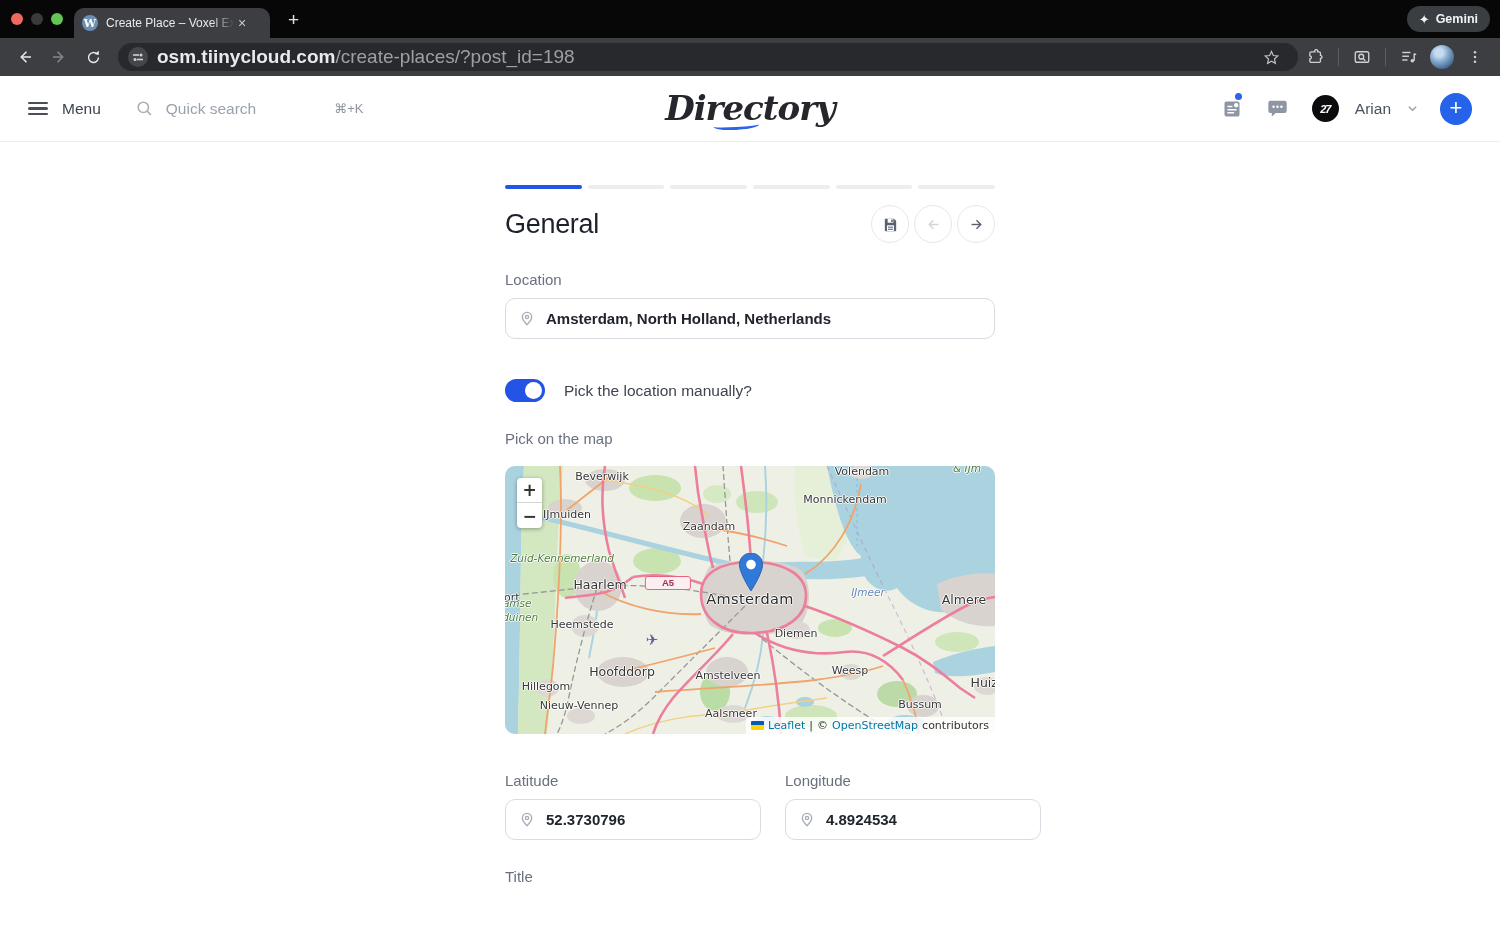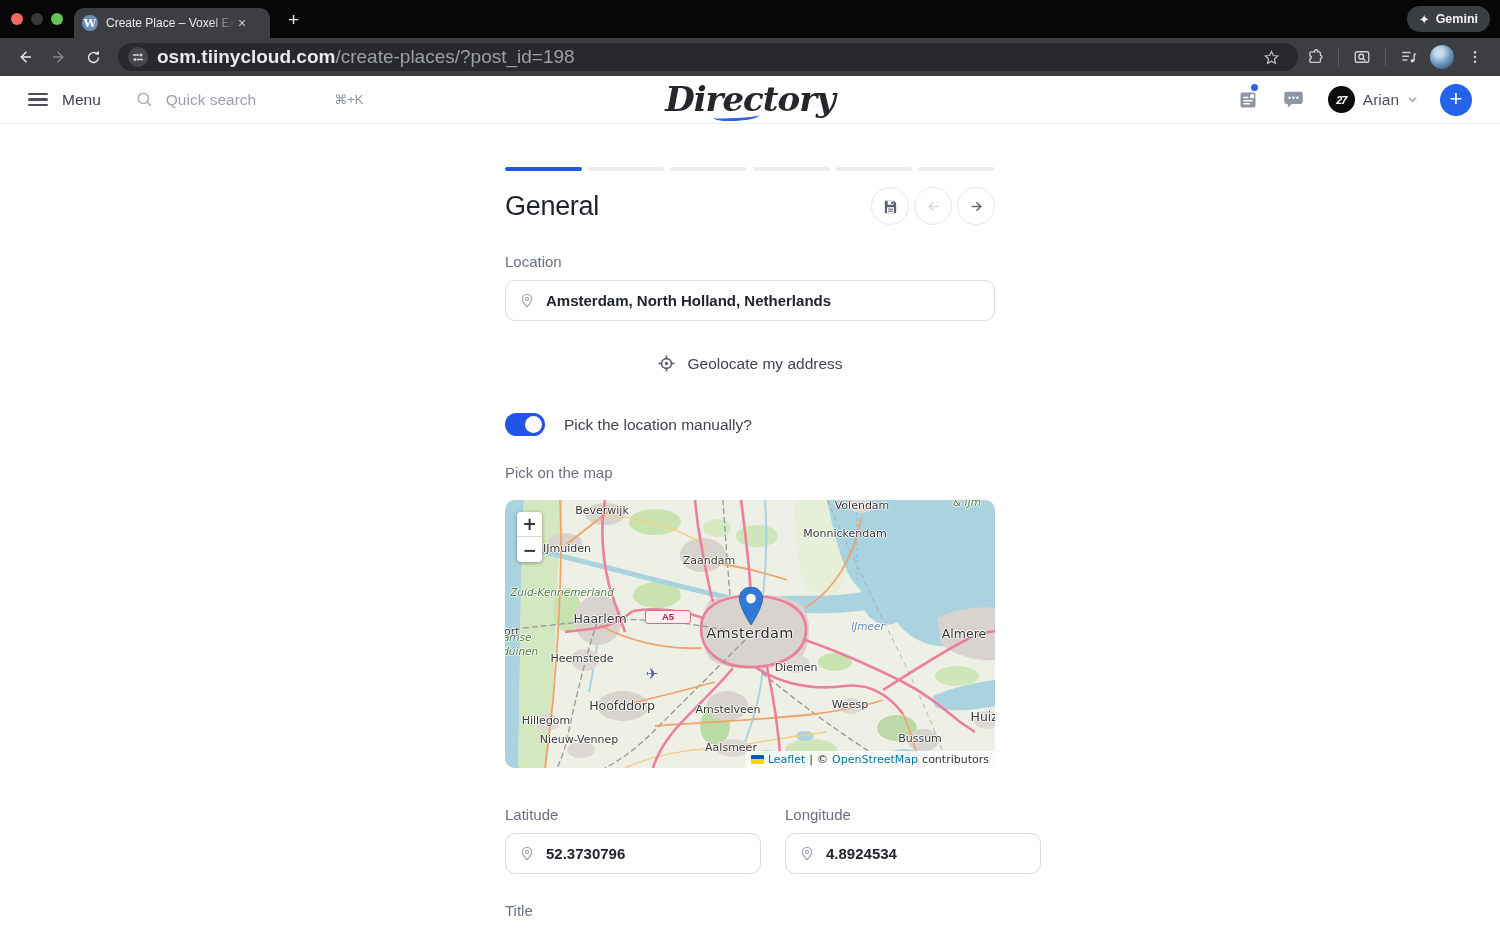--- a/index.html
+++ b/index.html
@@ -31,34 +31,34 @@
   .site-info { width:20px; height:20px; border-radius:50%; background:#44464b; display:flex; align-items:center; justify-content:center; }
   .url { font-size:19px; margin-left:9px; white-space:nowrap; }
   .url .host { color:#e8eaed; font-weight:bold; }
   .url .path { color:#9aa0a6; }
   .omni-spacer { flex:1; }
   .tool-sep { width:1px; height:18px; background:#5a5c60; margin:0 6px; }
   .avatar-chrome { width:24px; height:24px; border-radius:50%;
     background:radial-gradient(circle at 38% 32%, #c7dcee 0 18%, #89add1 40%, #47688f 75%, #2e4a6d); margin:0 4px; }
 
   
-  .site-header { height:48px; background:#fff; border-bottom:1px solid #ededf0; display:flex; align-items:center; position:relative; padding:0 28px; }
+  .site-header { height:66px; background:#fff; border-bottom:1px solid #ededf0; display:flex; align-items:center; position:relative; padding:0 28px; }
   .hamburger { width:20px; height:14px; display:flex; flex-direction:column; justify-content:space-between; }
   .hamburger i { height:2.4px; background:#4a4f58; border-radius:2px; display:block; }
   .menu-label { font-size:15.5px; color:#3d424c; margin-left:14px; }
   .quick-search { display:flex; align-items:center; margin-left:34px; cursor:pointer; }
   .quick-search .qs-text { font-size:15.5px; color:#9aa1ad; margin-left:12px; }
   .qs-shortcut { font-size:13px; color:#8d94a0; margin-left:78px; }
   .logo-wrap { position:absolute; left:50%; top:50%; transform:translate(-50%,-50%); text-align:center; }
   .logo { font-family:"DejaVu Serif", serif; font-style:italic; font-weight:bold; font-size:34px; color:#25272c; letter-spacing:-1px; }
   .logo-swoosh { width:46px; height:9px; border-bottom:3.5px solid #2d63e8; border-radius:0 0 60% 60%; margin:-7px auto 0 48px; transform:rotate(-3deg); }
   .hdr-right { margin-left:auto; display:flex; align-items:center; gap:22px; }
   .hdr-ico { position:relative; width:24px; height:24px; display:flex; align-items:center; justify-content:center; }
   .notif-dot { position:absolute; top:-4px; right:2px; width:7px; height:7px; background:#2d63e8; border-radius:50%; }
-  .user { display:flex; align-items:center; gap:8px; cursor:pointer; }
+  .user { display:flex; align-items:center; gap:16px; cursor:pointer; }
   .avatar-27 { width:27px; height:27px; border-radius:50%; background:#0c0c0e; color:#fff; font-size:11px; font-weight:bold;
                font-style:italic; display:flex; align-items:center; justify-content:center; letter-spacing:-1px; }
   .user-name { font-size:15.5px; color:#4a5160; }
   .add-btn { width:32px; height:32px; border-radius:50%; background:#2563eb; color:#fff; font-size:22px; font-weight:300;
              display:flex; align-items:center; justify-content:center; line-height:1; padding-bottom:2px; }
 
   
   .content { width:490px; margin:0 auto; padding-top:43px; }
   .steps { display:flex; gap:6px; }
   .steps .seg { flex:1; height:4px; border-radius:2px; background:#ededef; }
@@ -282,31 +282,20 @@
 
     <div class="field-label">Location</div>
     <div class="tfield">
       <svg width="16" height="16" viewBox="0 0 24 24">
           <path d="M12 2 a7 7 0 0 1 7 7 c0 4.5 -5 9.5 -7 11.5 C10 18.5 5 13.5 5 9 a7 7 0 0 1 7 -7 z" fill="none" stroke="#a6acb6" stroke-width="2"></path>
           <circle cx="12" cy="9" r="2.4" fill="none" stroke="#a6acb6" stroke-width="2"></circle>
         </svg>
       <input type="text" value="Amsterdam, North Holland, Netherlands" style="">
     </div>
 
-    <div class="geo-row">
-      <svg width="19" height="19" viewBox="0 0 24 24">
-          <circle cx="12" cy="12" r="6.2" fill="none" stroke="#565d69" stroke-width="2"></circle>
-          <circle cx="12" cy="12" r="2.1" fill="#565d69"></circle>
-          <line x1="12" y1="2" x2="12" y2="6" stroke="#565d69" stroke-width="2"></line>
-          <line x1="12" y1="18" x2="12" y2="22" stroke="#565d69" stroke-width="2"></line>
-          <line x1="2" y1="12" x2="6" y2="12" stroke="#565d69" stroke-width="2"></line>
-          <line x1="18" y1="12" x2="22" y2="12" stroke="#565d69" stroke-width="2"></line>
-        </svg>
-      <span class="geo-label">Geolocate my address</span>
-    </div>
 
     <div class="toggle-row">
       <span class="toggle">
           <span class="knob"></span>
         </span>
       <span class="toggle-label">Pick the location manually?</span>
     </div>
 
     <div class="field-label">Pick on the map</div>
 

